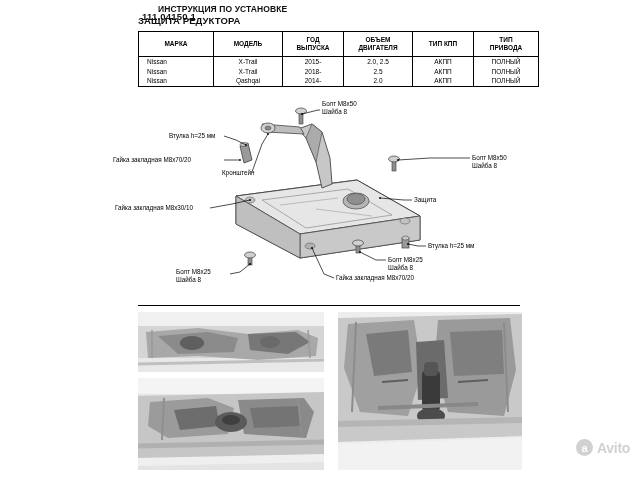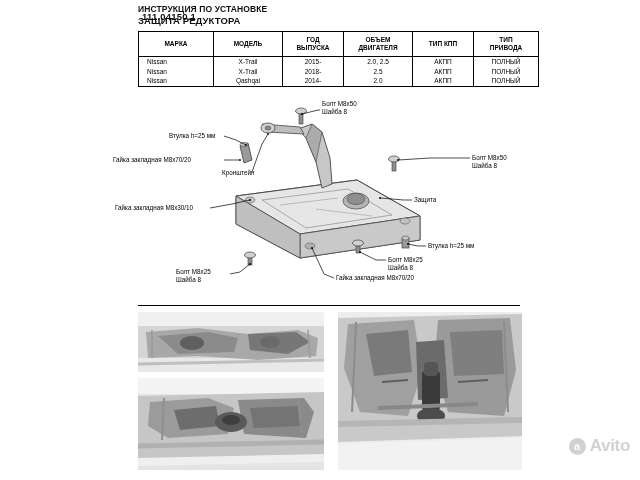--- a/index.html
+++ b/index.html
@@ -25,20 +25,21 @@
     position: absolute;
     left: 138px; top: 4px;
     width: 380px;
   }
   .header-title {
     font-size: 8.5px;
     font-weight: bold;
     color: #101010;
     letter-spacing: 0.1px;
     line-height: 11px;
+    margin-left: 20px;
   }
   .header-sub {
     font-size: 9.5px;
     font-weight: bold;
     color: #101010;
     letter-spacing: 0.1px;
     line-height: 12px;
   }
   .header-code {
     position: absolute;
@@ -129,21 +130,21 @@
     border-radius: 50%;
     background: #9a9a9a;
     display: flex;
     align-items: center;
     justify-content: center;
     color: #ffffff;
     font-size: 11px;
     font-weight: bold;
   }
   .wm-text {
-    font-size: 17px;
+    font-size: 14px;
     font-weight: bold;
     color: #9a9a9a;
     letter-spacing: -0.3px;
   }
 </style>
 </head>
 <body>
 
 <div class="page">
 

